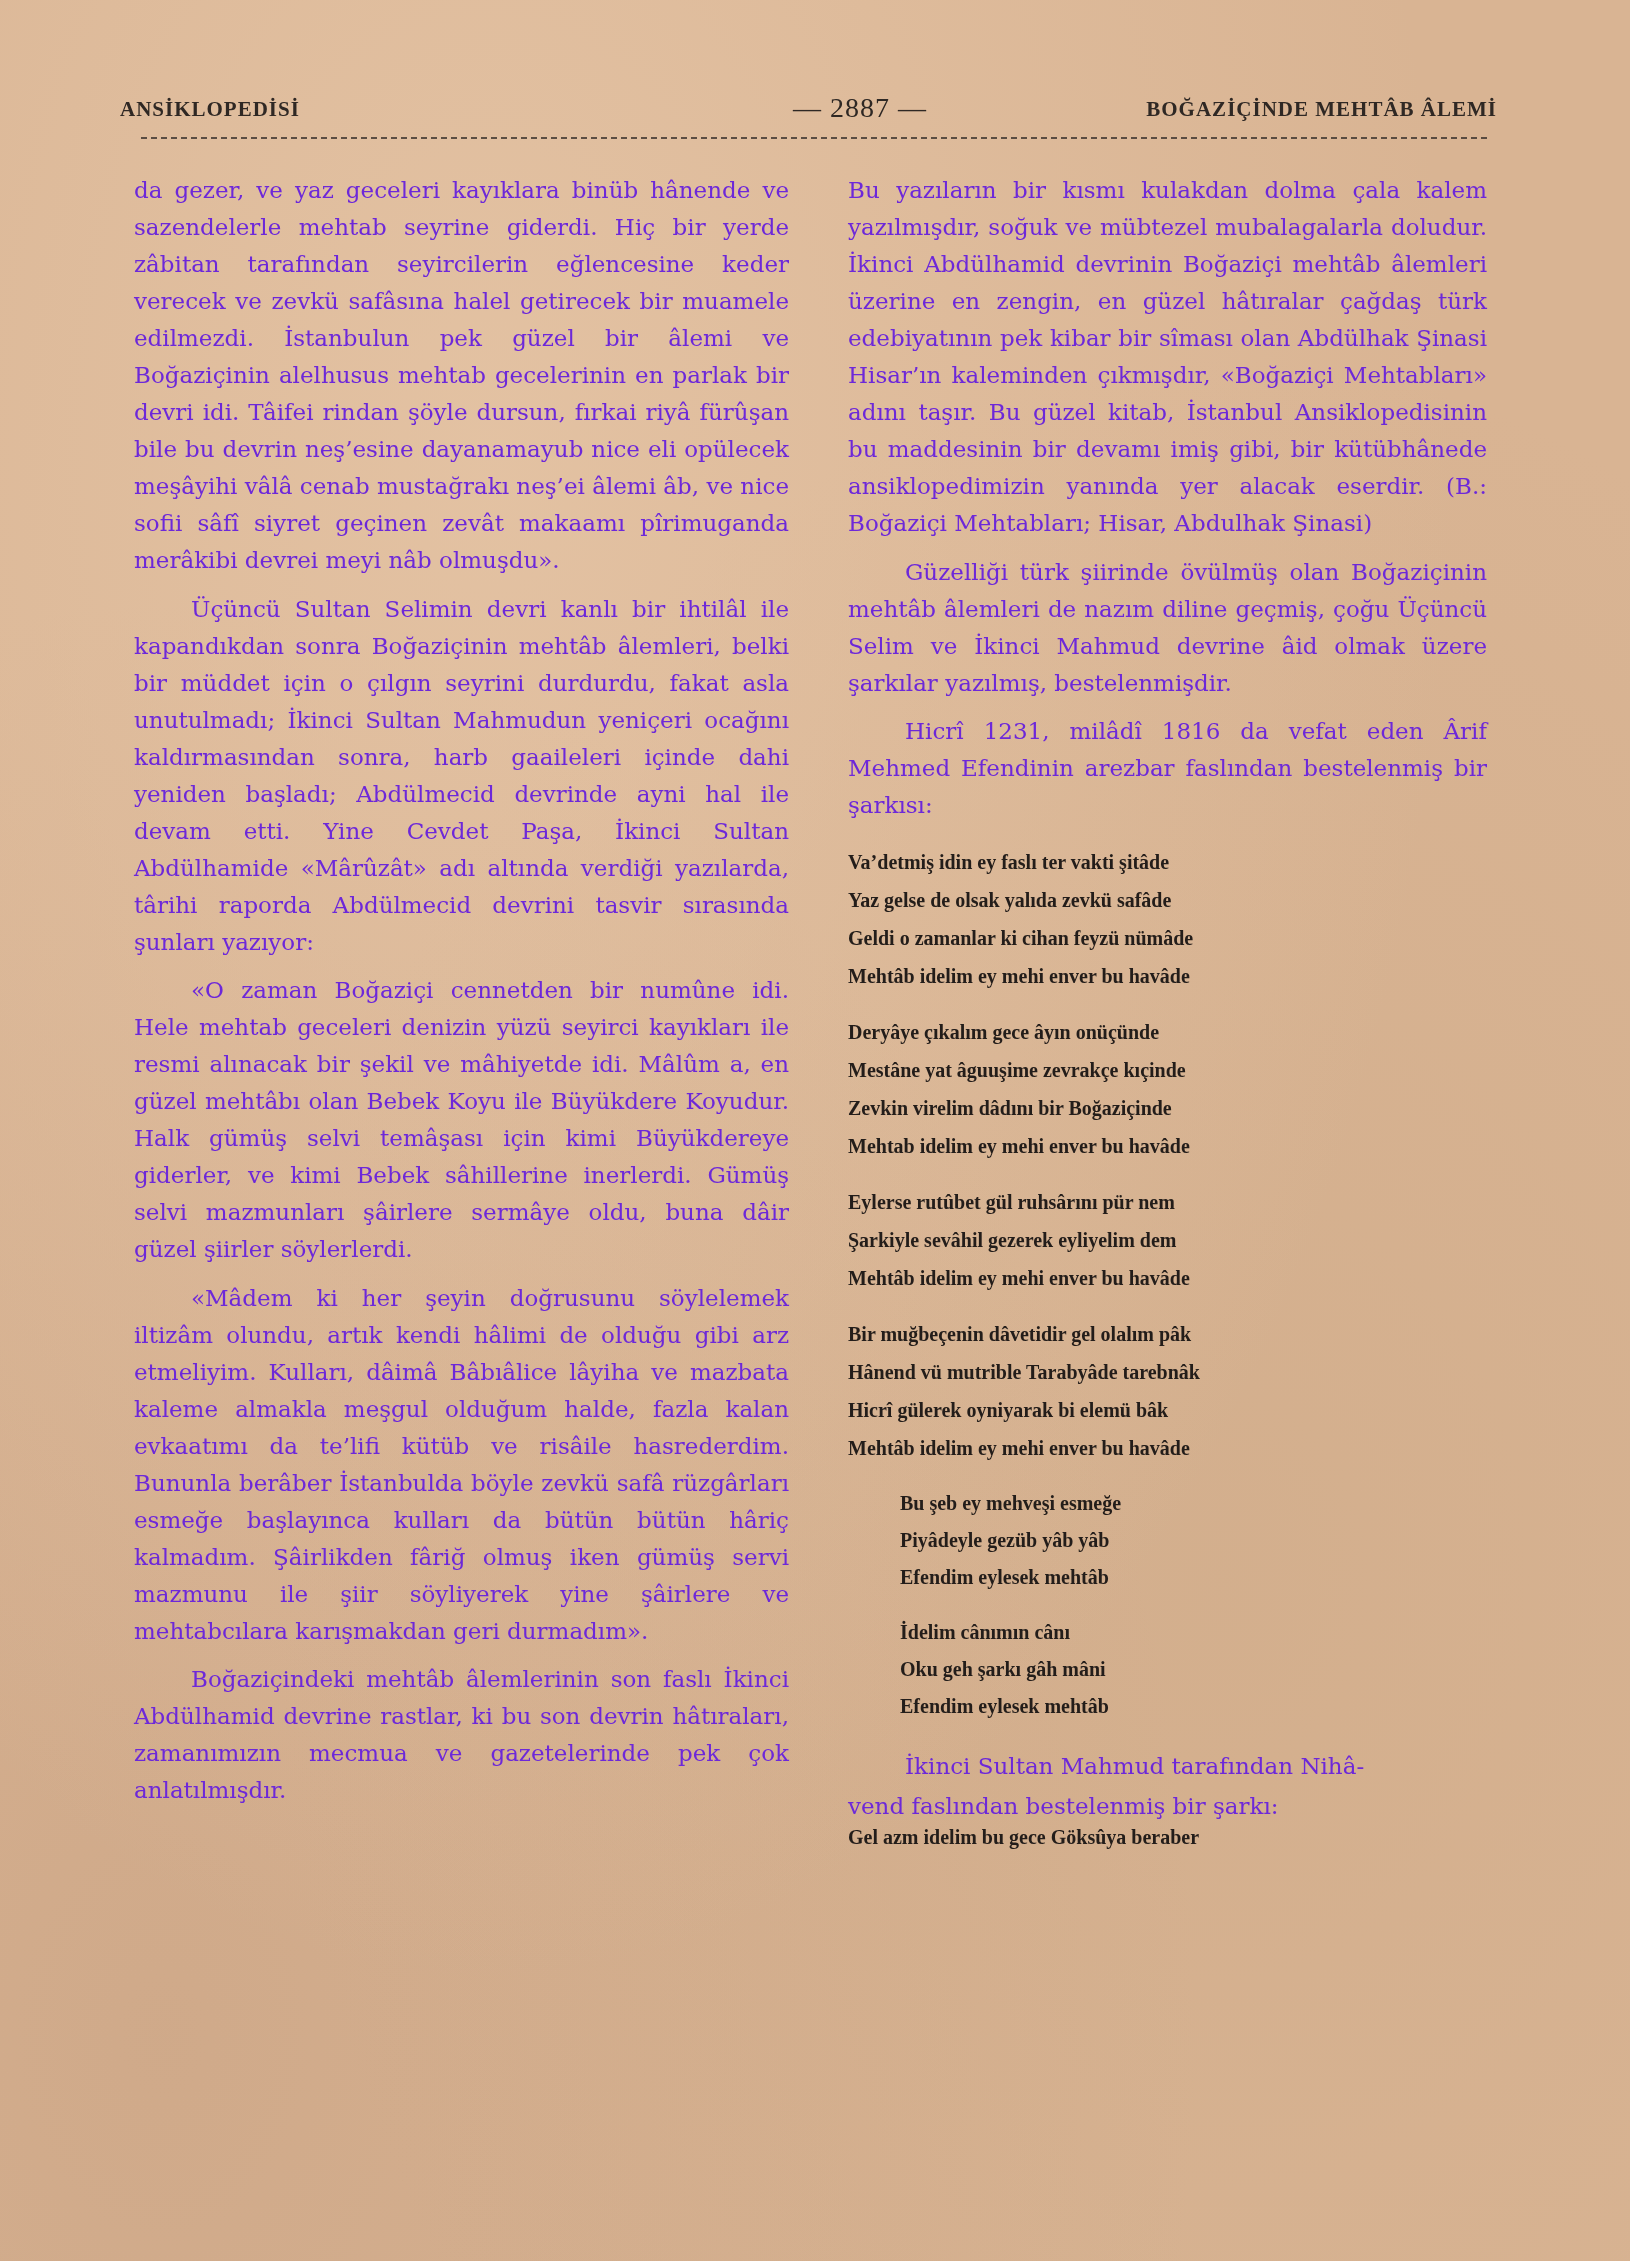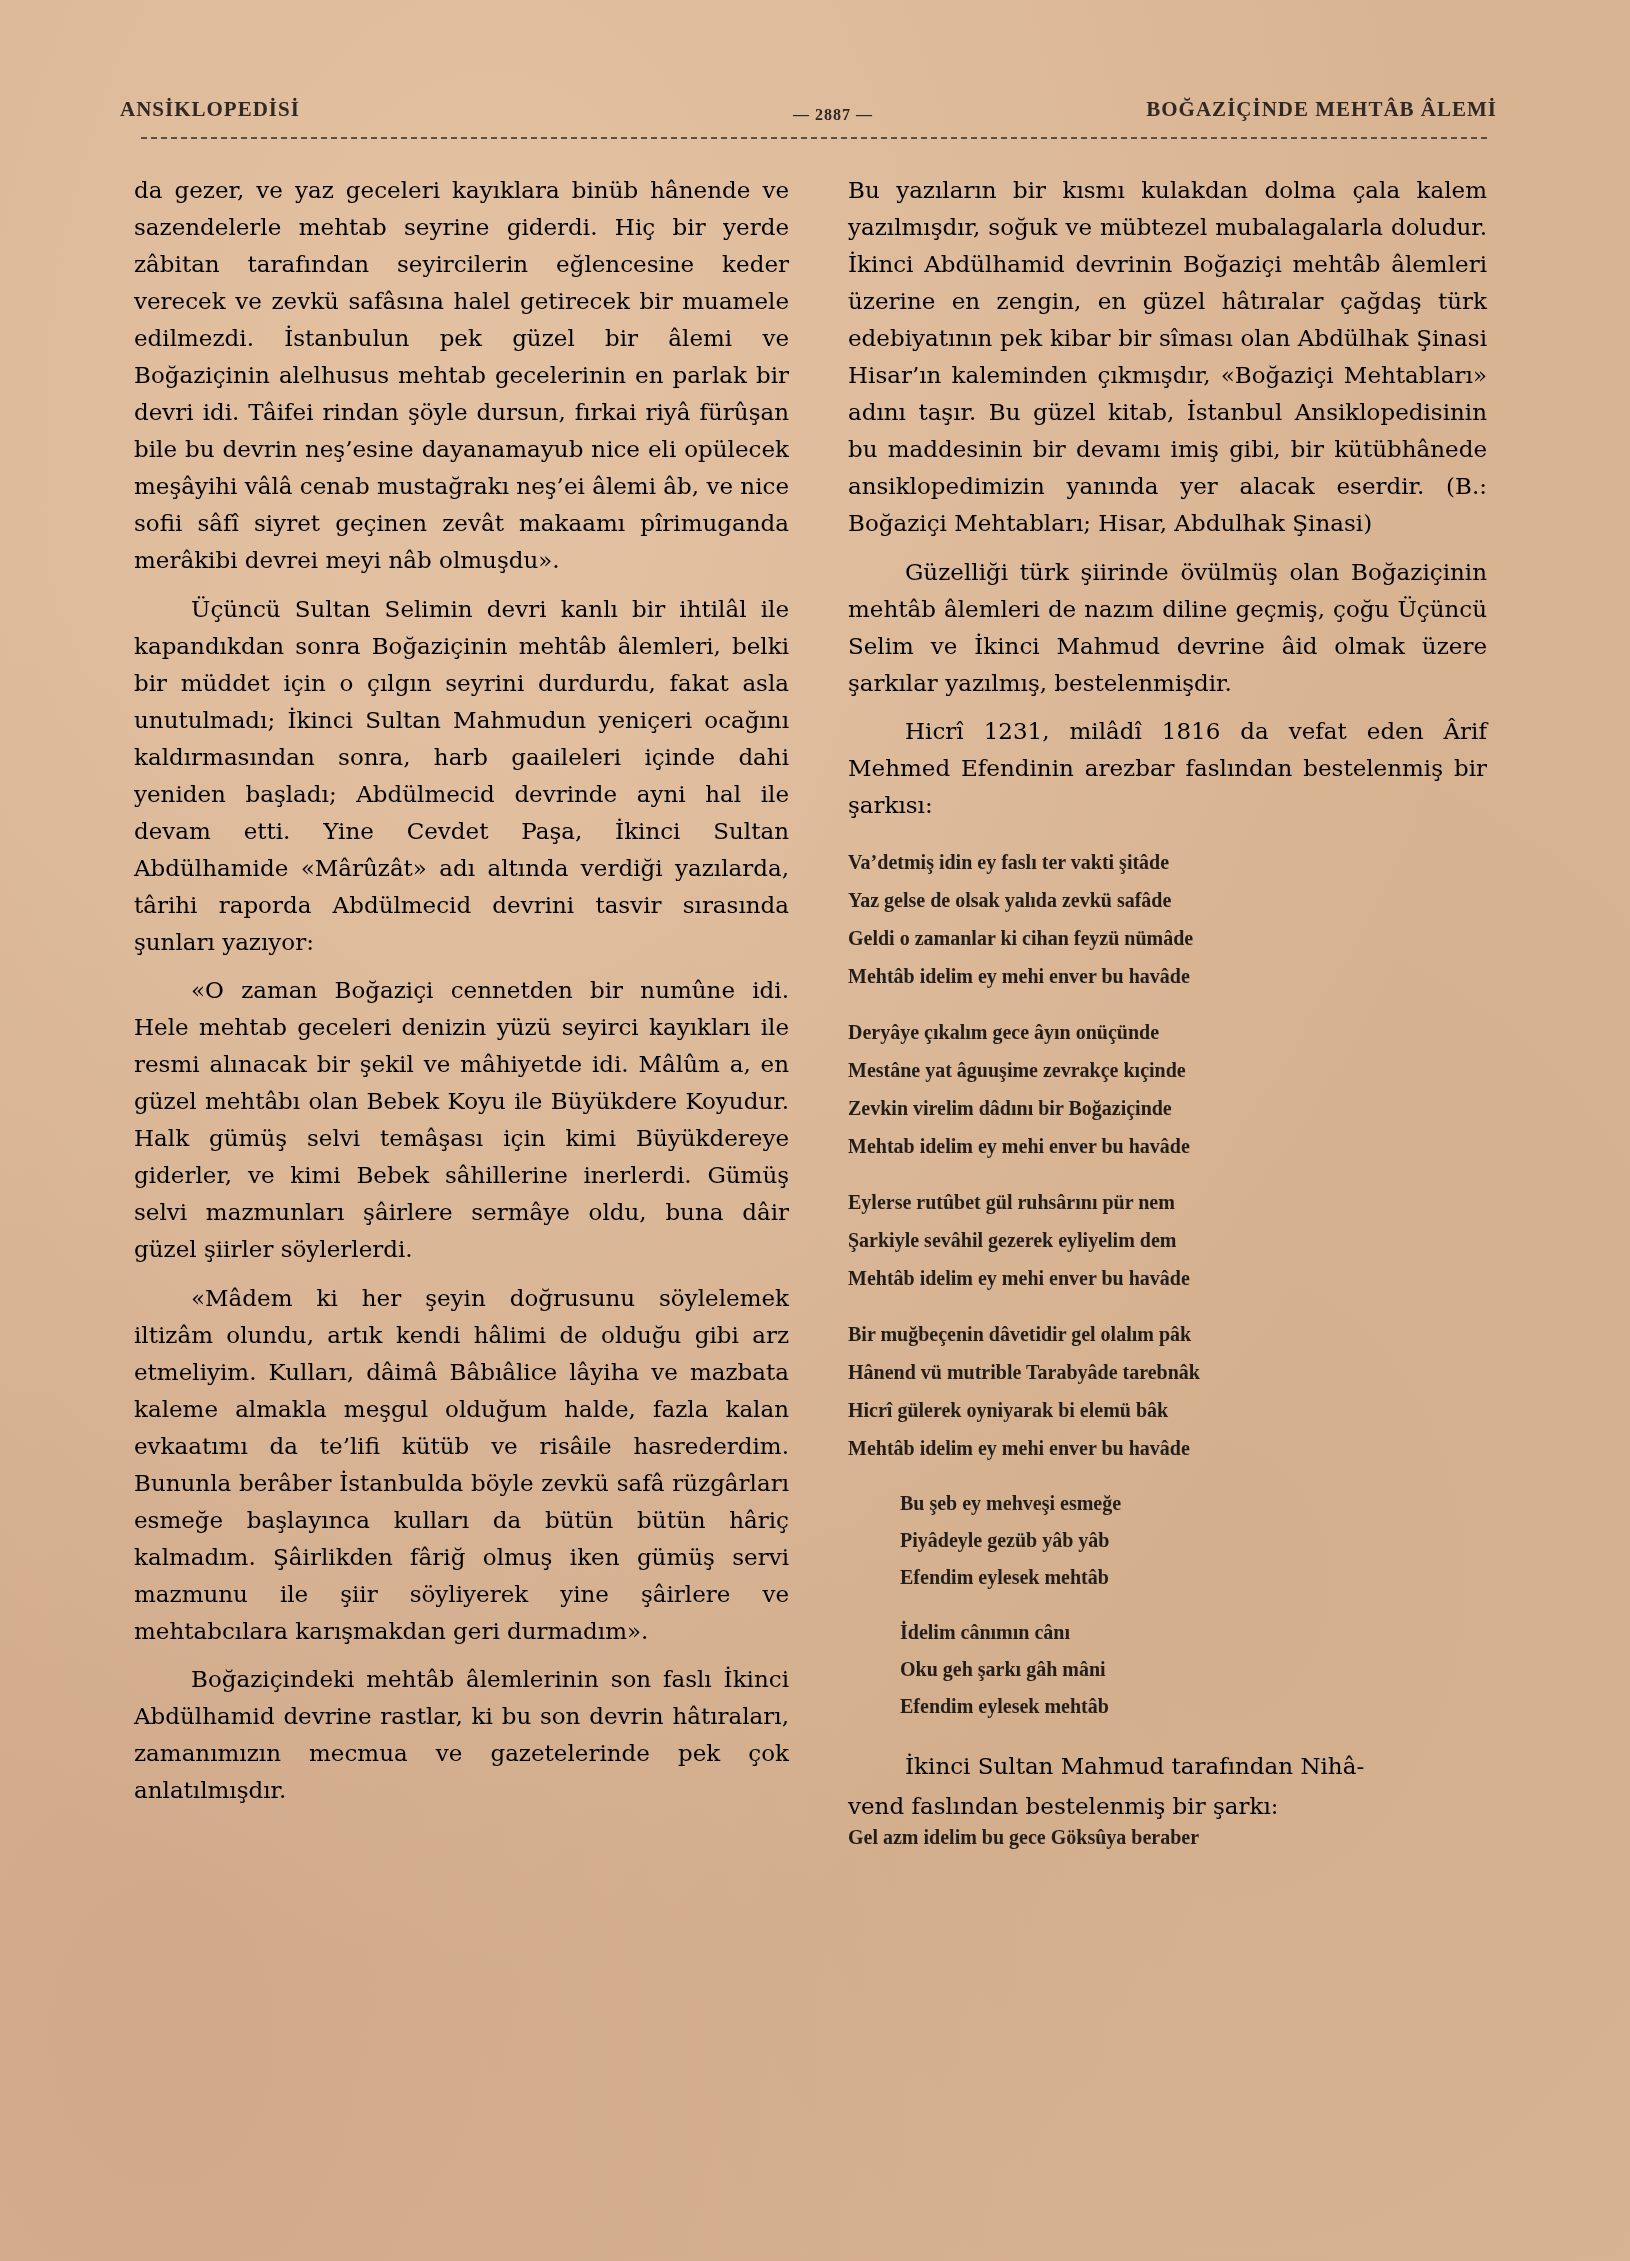--- a/index.html
+++ b/index.html
@@ -17,34 +17,34 @@
   .page { position: absolute; left: 0; top: 0; width: 1500px; height: 2261px; border-radius: 8px; }
 
   
   .header {
     position: absolute; top: 91px; left: 120px; width: 1377px; height: 31px;
     display: flex; align-items: flex-end; justify-content: space-between;
     font-family: "Liberation Serif", serif; font-weight: bold;
     letter-spacing: 1px; color: #2f2824;
   }
   .header .left, .header .right { font-size: 21px; }
-  .header .center { font-size: 16px; font-weight: bold; position: absolute; left: 673px; bottom: -2.1px; }
+  .header .center { font-size: 28px; font-weight: normal; position: absolute; left: 673px; bottom: -2.1px; }
   .header-rule {
     position: absolute; top: 137px; left: 141px; width: 1346px; height: 0;
     border-top: 2.1px dashed #3a322d; opacity: 0.8;
   }
 
   
   .col { position: absolute; top: 172px; }
   .col-left  { left: 134px;  width: 655px; }
   .col-right { left: 848px; width: 639px; }
 
   .para {
     font-size: 23px; line-height: 37px; text-align: justify;
-    margin: 0; color: #000000; hyphens: manual;
+    margin: 0; color: #6d28d9; hyphens: manual;
   }
   .para.indent { text-indent: 57px; }
   .gap { height: 11.5px; }
   .gap-lg { height: 19px; }
 
   .verse {
     font-family: "Liberation Serif", serif; font-weight: bold;
     font-size: 20px; line-height: 38px; color: #231d1a;
     margin: 0; white-space: nowrap;
   }

